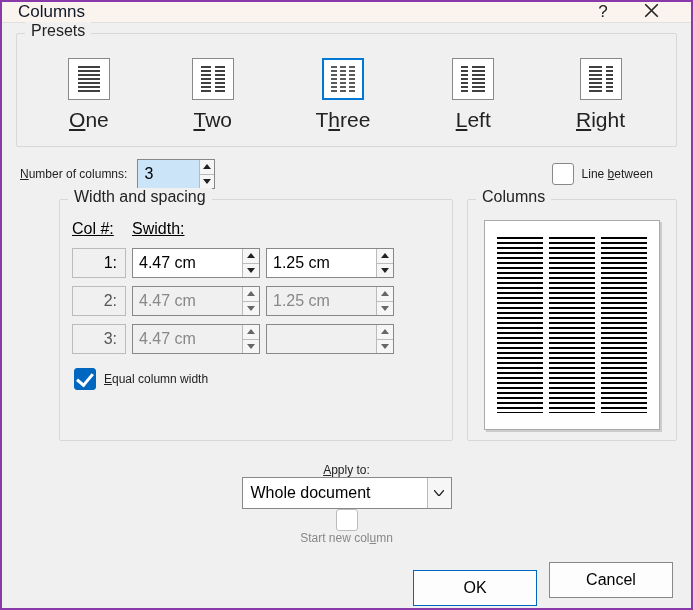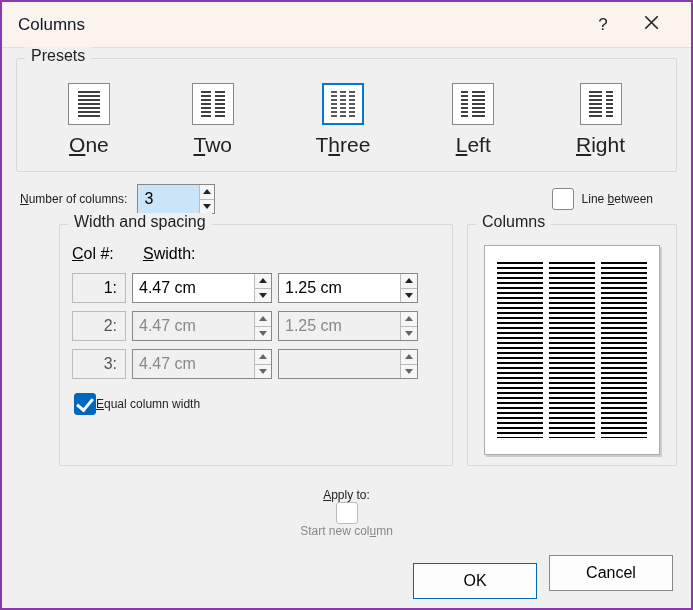--- a/index.html
+++ b/index.html
@@ -82,36 +82,36 @@
     display: flex; align-items: center; justify-content: center;
     cursor: pointer; border-bottom: 1px solid #bbb;
   }
   .spin-btn:last-child { border-bottom: none; }
   .spin-btn svg { width: 8px; height: 5px; }
 
   .two-panels { display: flex; gap: 14px; }
   .panel-left { flex: 1; margin-left: 43px; }
   .panel-right { width: 210px; }
 
-  .ws-header { display: flex; padding: 6px 2px; gap: 17px; }
+  .ws-header { display: flex; padding: 6px 2px; gap: 6px; text-decoration: underline; }
   .ws-col-num { width: 54px; font-size: 16px; }
   .ws-col-w   { width: 140px; font-size: 16px; }
   .ws-col-s   { width: 140px; font-size: 16px; }
 
   .ws-row { display: flex; gap: 6px; padding: 4px 2px; align-items: center; }
   .colnum-box {
     width: 54px; height: 30px; border: 1px solid #bbb;
     background: #f0f0f0; display: flex; align-items: center;
     justify-content: flex-end; padding-right: 8px; font-size: 16px;
     color: #555;
   }
   .colnum-box.active { color: #000; }
-  .ws-row .spinner { width: 140px; }
-
-  .check-row { display: flex; align-items: center; padding: 10px 4px 4px 4px; text-align: right; }
+  .ws-row .spinner { width: 128px; }
+
+  .check-row { display: flex; align-items: center; gap: 8px; padding: 10px 4px 4px 4px; text-align: right; }
   .checkbox {
     width: 22px; height: 22px; border: 1px solid #888;
     border-radius: 3px; background: #fff; position: relative;
     cursor: pointer;
   }
   .checkbox.checked { background: #0067c0; border-color: #0067c0; }
   .checkbox.checked::after {
     content: ""; position: absolute; left: 5px; top: 1px;
     width: 7px; height: 13px; border: solid #fff;
     border-width: 0 3px 3px 0; transform: rotate(40deg);
@@ -475,20 +475,28 @@
           <div class="preview-col"></div>
           <div class="preview-col"></div>
           <div class="preview-col"></div>
         </div>
       </div>
     </div>
 
     <div class="apply-row">
       <div class="field-label"><span class="ul">A</span><span>pply to:</span></div>
       <div style="width:12px"></div>
+      <div class="combo">
+        <div class="combo-text">Whole document</div>
+        <div class="combo-btn">
+          <svg width="10" height="6" viewBox="0 0 10 6">
+              <path d="M0 0 L5 6 L10 0" fill="none" stroke="#222" stroke-width="1.3"></path>
+            </svg>
+        </div>
+      </div>
       <div style="flex:1"></div>
       <div class="checkbox disabled"></div>
       <div style="width:8px"></div>
       <div class="field-label disabled-text"><span>Start new col</span><span class="ul">u</span><span>mn</span></div>
       <div style="width:10px"></div>
     </div>
 
   </div>
 
   <div class="footer">

